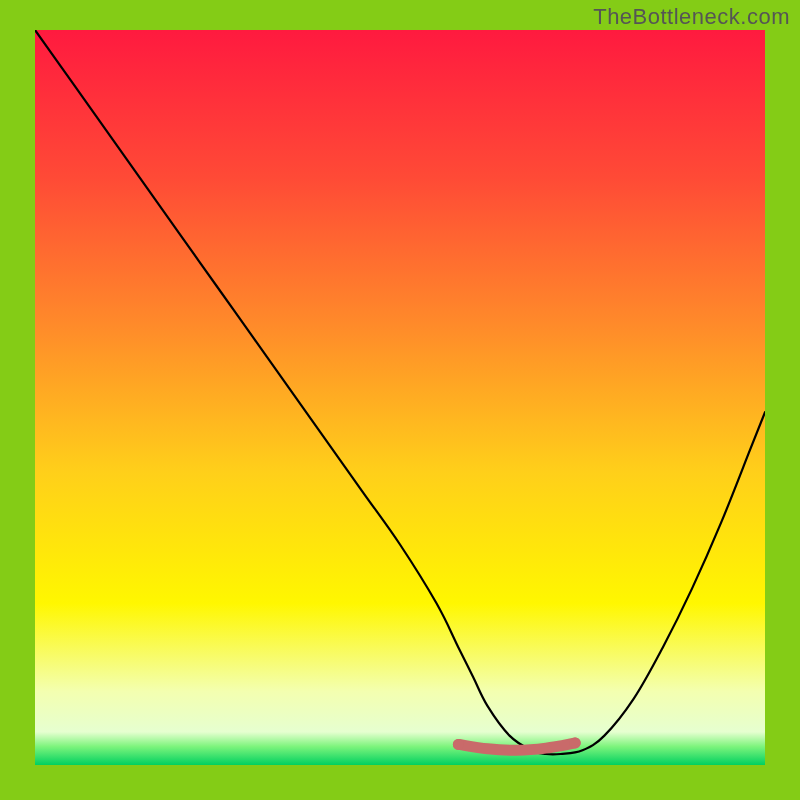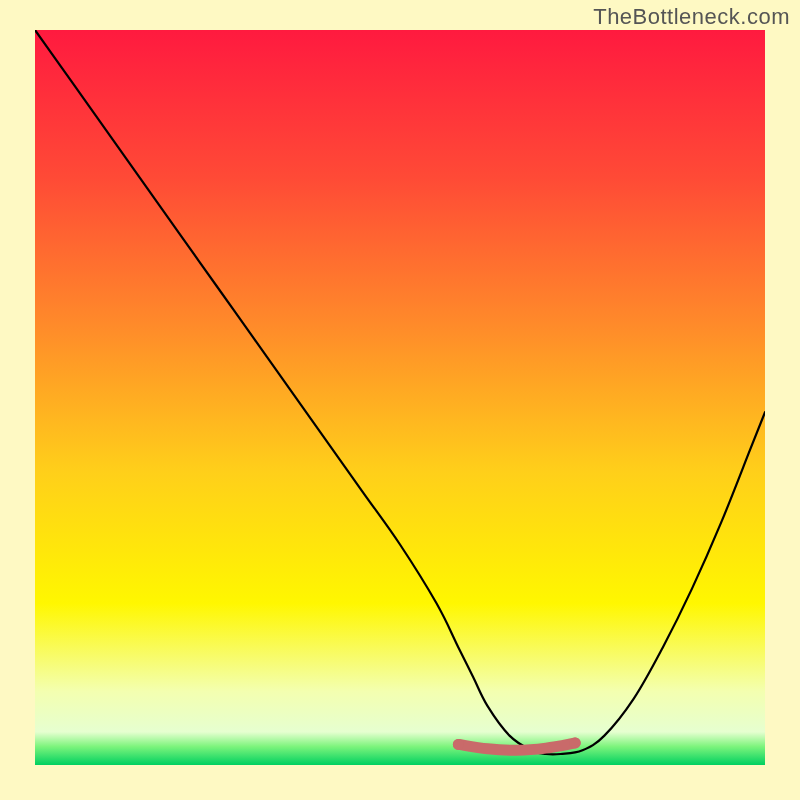--- a/index.html
+++ b/index.html
@@ -8,21 +8,21 @@
     width: 800px;
     height: 800px;
     background: #000;
     overflow: hidden;
     font-family: Arial, Helvetica, sans-serif;
   }
   .frame {
     position: relative;
     width: 800px;
     height: 800px;
-    background: #fef9c3;
+    background: #84cc16;
   }
   .watermark {
     position: absolute;
     top: 4px;
     right: 10px;
     color: #555;
     font-size: 22px;
     font-weight: 500;
     letter-spacing: 0.5px;
     z-index: 10;

